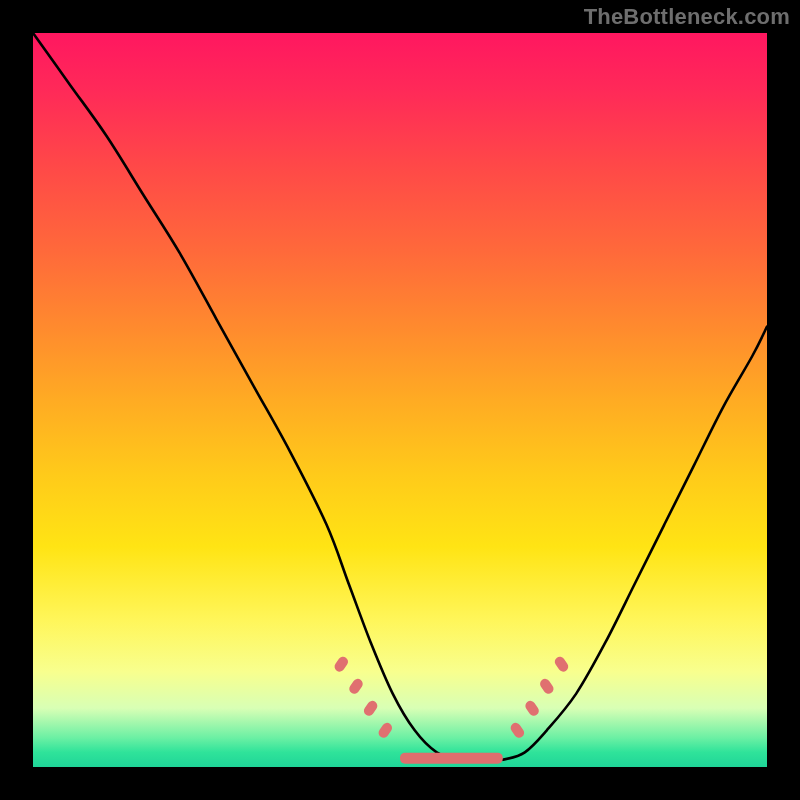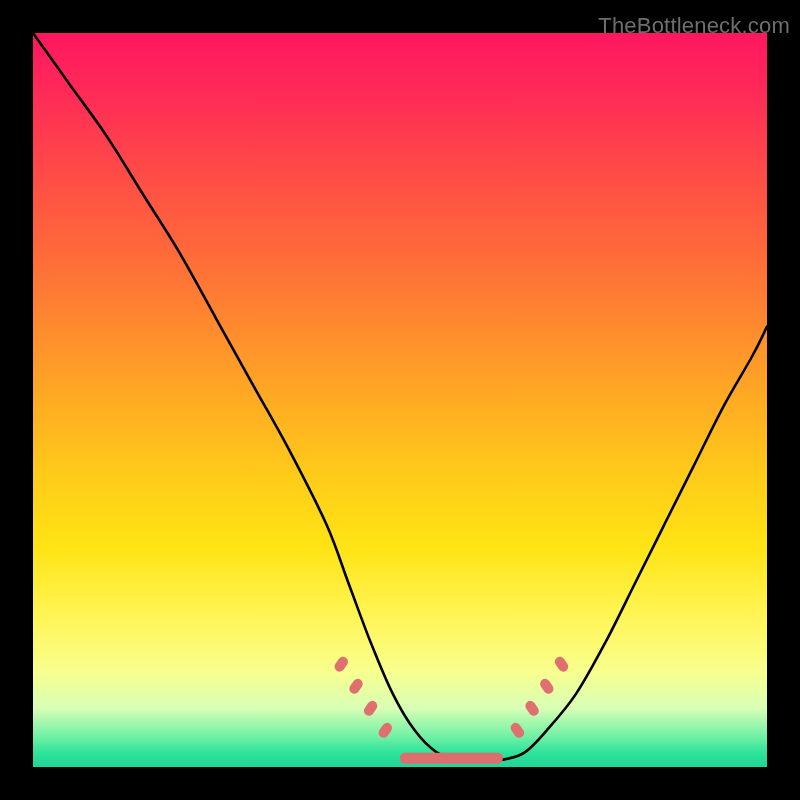--- a/index.html
+++ b/index.html
@@ -37,25 +37,25 @@
       #fff65a 80%,
       #f8ff8e 87%,
       #d8ffb5 92%,
       #6cf0a4 96%,
       #2fe39a 98%,
       #1fd598 100%
     );
   }
   .watermark {
     position: absolute;
-    top: 13px;
+    top: 4px;
     right: 10px;
     color: #6e6e6e;
     font-size: 22px;
-    font-weight: 400;
+    font-weight: 700;
     letter-spacing: 0.2px;
     user-select: none;
   }
   svg.curve {
     position: absolute;
     left: 0;
     top: 0;
     width: 734px;
     height: 734px;
     overflow: visible;

